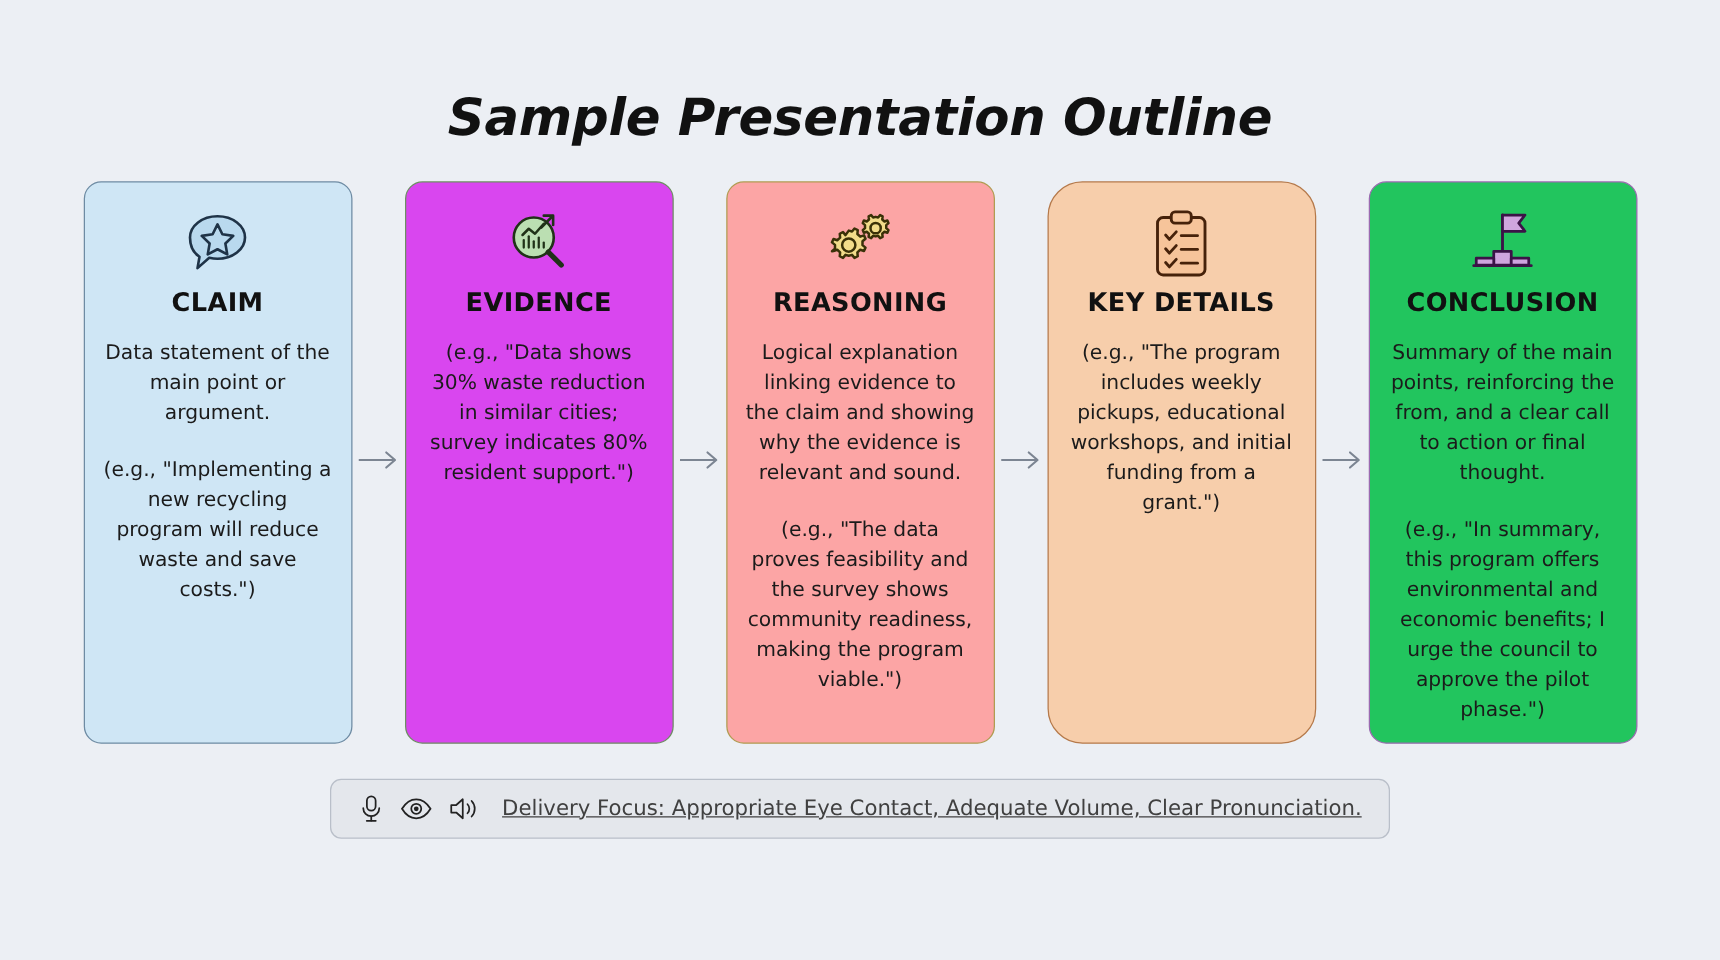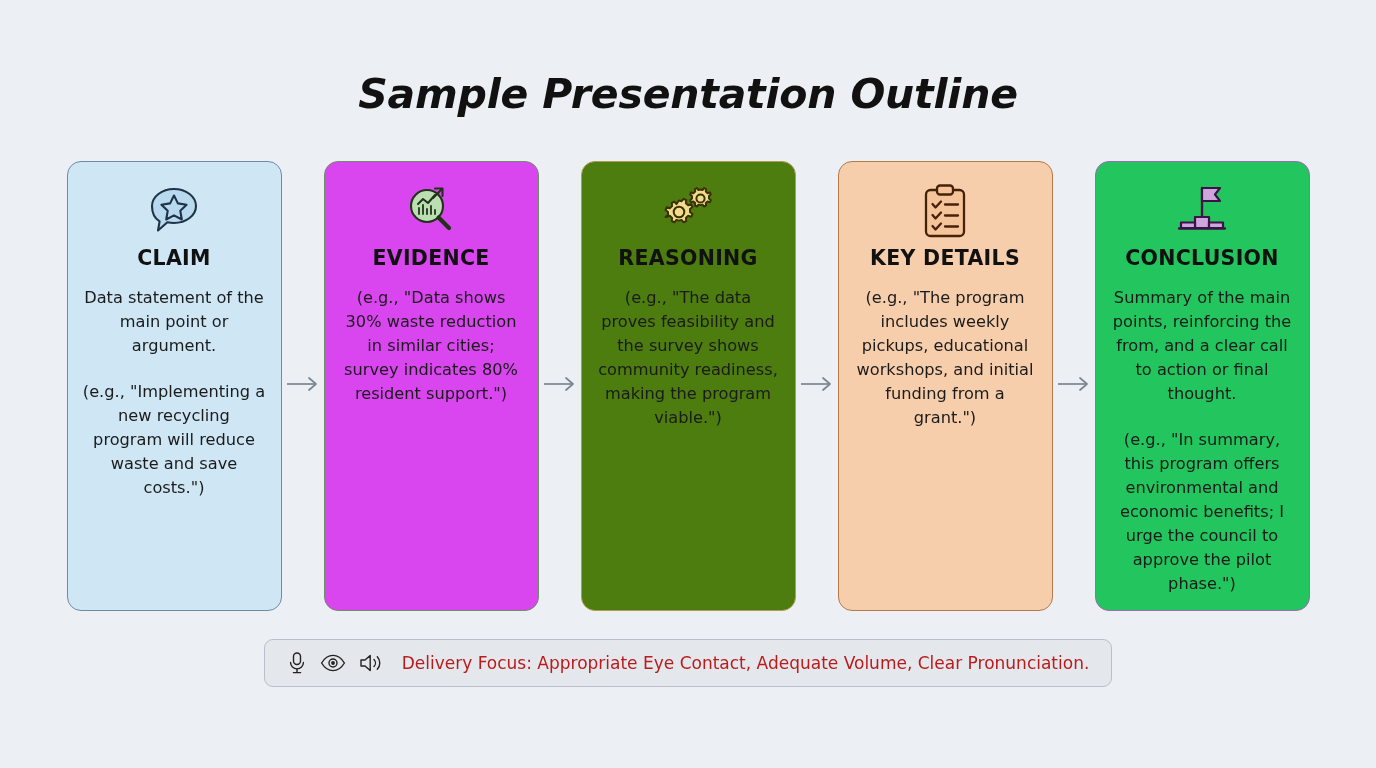--- a/index.html
+++ b/index.html
@@ -24,21 +24,21 @@
     font-weight: 700;
     letter-spacing: -0.2px;
     color: #111111;
     margin-top: 72px;
     text-align: center;
     line-height: 1.1;
     font-style: italic;
   }
 
   #flow {
-    margin-top: 44px;
+    margin-top: 28px;
     display: flex;
     align-items: stretch;
   }
 
   .card {
     width: 215px;
     min-height: 447px;
     border-radius: 14px;
     border: 1.3px solid #7d8a99;
     padding: 20px 14px 14px 14px;
@@ -99,23 +99,24 @@
 
   .footer-icon {
     display: flex;
     align-items: center;
     justify-content: center;
     margin-right: 13px;
   }
 
   #footer-text {
     font-size: 17px;
-    color: #b91c1c;
+    color: #404040;
     margin-left: 4px;
     white-space: nowrap;
+    text-decoration: underline;
   }
 </style>
 </head>
 <body style="background: rgb(236, 239, 244);">
 
 <div id="page-title">Sample Presentation Outline</div>
 
 <div id="flow">
     <div class="card" style="background: rgb(207, 230, 245); border-color: rgb(110, 139, 163);">
       <div class="card-icon">
@@ -153,43 +154,44 @@
       </div>
       <div class="card-title">EVIDENCE</div>
       <div class="card-example">(e.g., "Data shows 30% waste reduction in similar cities; survey indicates 80% resident support.")</div>
     </div>
     <div class="arrow">
       <span><svg width="34" height="16" viewBox="0 0 34 16">
         <line x1="1" y1="8" x2="29" y2="8" stroke="#7c8592" stroke-width="1.7"></line>
         <polyline points="23,2 30,8 23,14" fill="none" stroke="#7c8592" stroke-width="1.7" stroke-linecap="round" stroke-linejoin="round"></polyline>
       </svg></span>
     </div>
-    <div class="card" style="background: #4d7c0f; border-color: rgb(176, 156, 81);">
+    <div class="card" style="background: #fca5a5; border-color: rgb(176, 156, 81);">
       <div class="card-icon">
         <svg width="58" height="54" viewBox="0 0 58 54">
         <g fill="#f2dc8a" stroke="#3a3108" stroke-width="2" stroke-linejoin="round">
           <path d="M20 16.5l2.6.7 2-2.4 2.6 1.3-.3 3.1 2.3 2.1 3-1 1.2 2.7-2.4 2v3.1l2.4 2-1.2 2.7-3-1-2.3 2.1.3 3.1-2.6 1.3-2-2.4-2.6.7-2.6-.7-2 2.4-2.6-1.3.3-3.1-2.3-2.1-3 1L6.6 33l2.4-2v-3.1l-2.4-2 1.2-2.7 3 1 2.3-2.1-.3-3.1 2.6-1.3 2 2.4Z"></path>
           <circle cx="20" cy="28" r="5.3"></circle>
         </g>
         <g fill="#f2dc8a" stroke="#3a3108" stroke-width="2" stroke-linejoin="round">
           <path d="M41.5 5.5l2 .5 1.6-1.9 2 1-.3 2.5 1.8 1.6 2.3-.8.9 2.1-1.8 1.6v2.4l1.8 1.6-.9 2.1-2.3-.8-1.8 1.6.3 2.5-2 1-1.6-1.9-2 .5-2-.5-1.6 1.9-2-1 .3-2.5-1.8-1.6-2.3.8-.9-2.1 1.8-1.6v-2.4l-1.8-1.6.9-2.1 2.3.8 1.8-1.6-.3-2.5 2-1 1.6 1.9Z"></path>
           <circle cx="41.5" cy="14.5" r="4.1"></circle>
         </g>
       </svg>
       </div>
       <div class="card-title">REASONING</div>
+      <div class="card-desc">Logical explanation linking evidence to the claim and showing why the evidence is relevant and sound.</div>
       <div class="card-example">(e.g., "The data proves feasibility and the survey shows community readiness, making the program viable.")</div>
     </div>
     <div class="arrow">
       <span><svg width="34" height="16" viewBox="0 0 34 16">
         <line x1="1" y1="8" x2="29" y2="8" stroke="#7c8592" stroke-width="1.7"></line>
         <polyline points="23,2 30,8 23,14" fill="none" stroke="#7c8592" stroke-width="1.7" stroke-linecap="round" stroke-linejoin="round"></polyline>
       </svg></span>
     </div>
-    <div class="card" style="background: rgb(247, 206, 171); border-color: rgb(181, 121, 74);">
+    <div class="card" style="background: rgb(247, 206, 171); border-color: rgb(181, 121, 74); border-radius: 28px;">
       <div class="card-icon">
         <svg width="50" height="56" viewBox="0 0 50 56">
         <rect x="6" y="7" width="38" height="46" rx="4.5" fill="#f6c49a" stroke="#46220a" stroke-width="2.3"></rect>
         <rect x="17" y="2.5" width="16" height="9" rx="3" fill="#f6c49a" stroke="#46220a" stroke-width="2.3"></rect>
         <g stroke="#46220a" stroke-width="2.3" stroke-linecap="round" stroke-linejoin="round" fill="none">
           <polyline points="12.5,21 15.5,24.5 21,18.5"></polyline>
           <polyline points="12.5,32 15.5,35.5 21,29.5"></polyline>
           <polyline points="12.5,43 15.5,46.5 21,40.5"></polyline>
           <line x1="25" y1="21.5" x2="38" y2="21.5"></line>
           <line x1="25" y1="32.5" x2="38" y2="32.5"></line>

